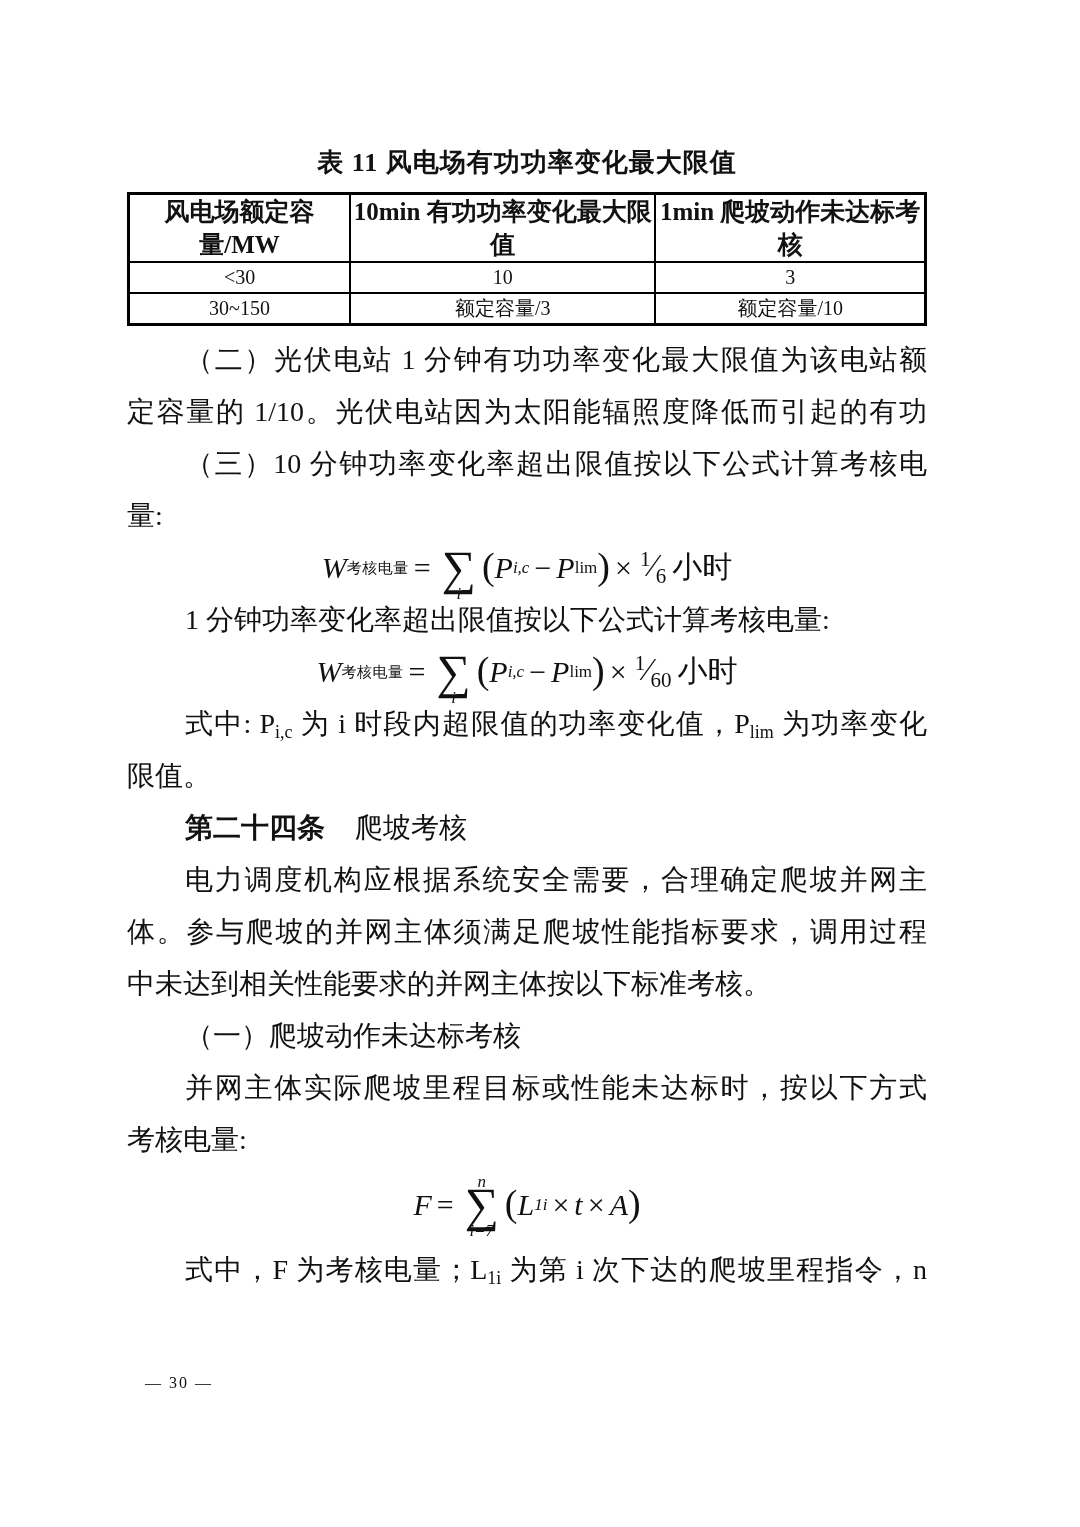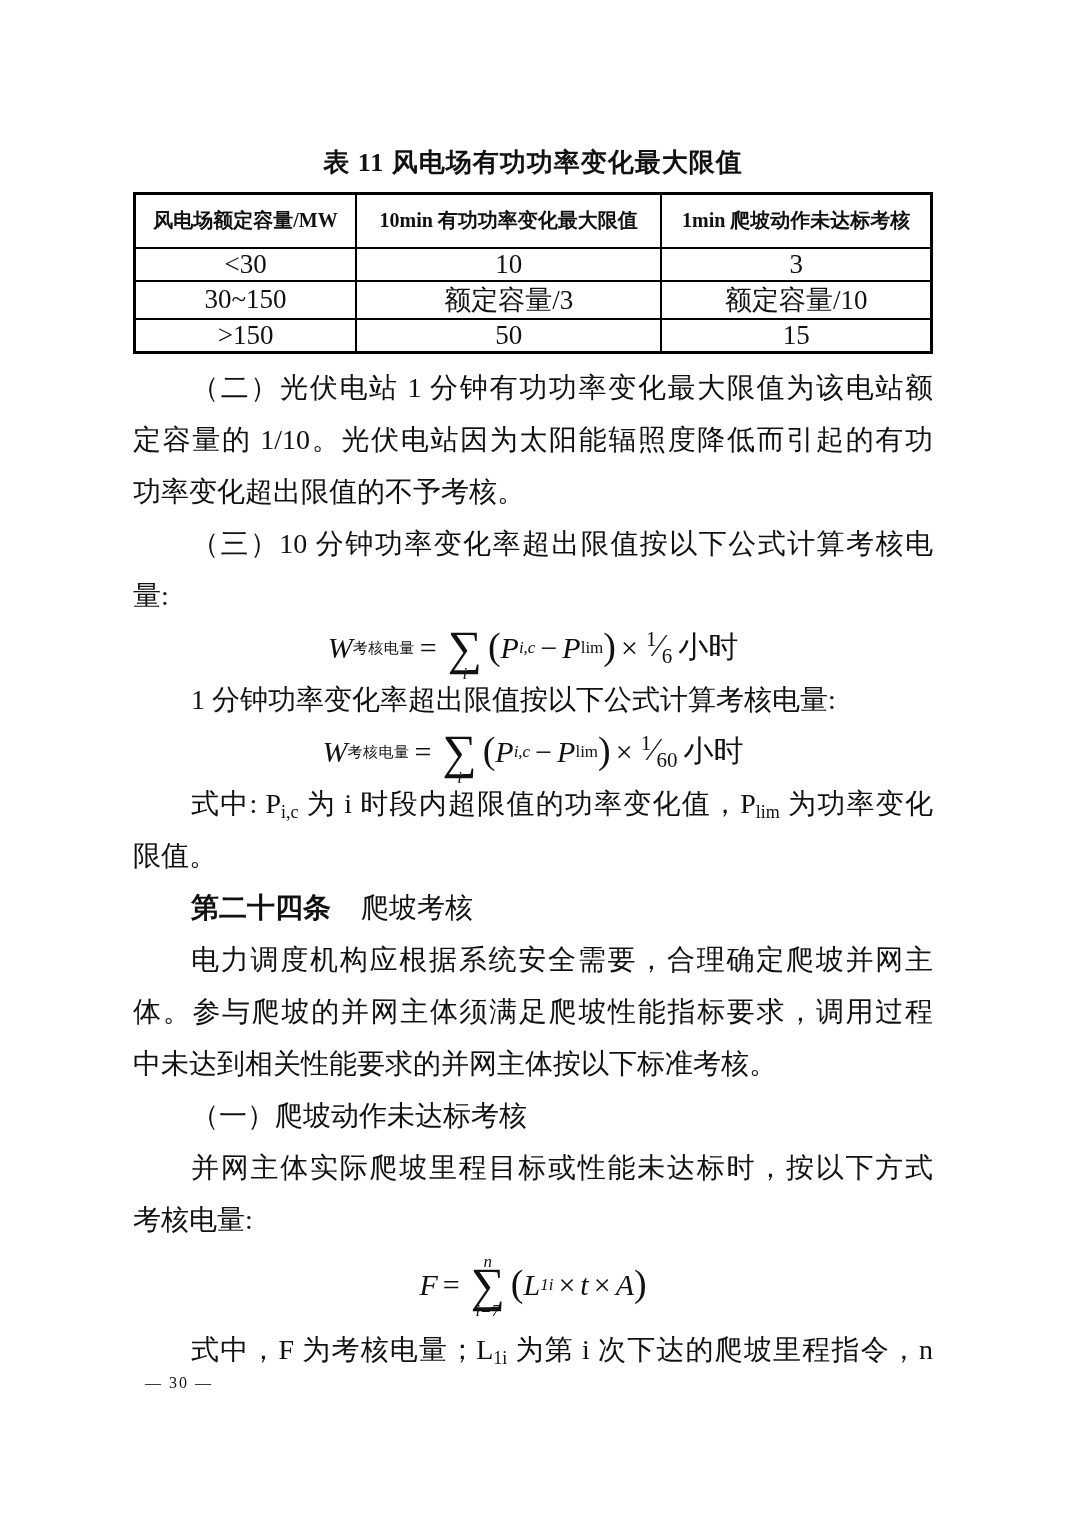--- a/index.html
+++ b/index.html
@@ -3,21 +3,21 @@
 <meta charset="utf-8">
 <style>
   * { box-sizing: border-box; margin: 0; padding: 0; }
   html, body {
     width: 1080px; height: 1527px;
     background: #ffffff;
     color: #111;
     font-family: "Liberation Serif", "DejaVu Serif", serif;
   }
   .page { position: relative; width: 1080px; height: 1527px; overflow: hidden; background: #fff; }
-  .content { position: absolute; left: 133px; top: 0; width: 800px; }
+  .content { position: absolute; left: 127px; top: 0; width: 800px; }
 
   
   .doc-title {
     margin-top: 146px;
     text-align: center;
     font-size: 26px;
     font-weight: bold;
     letter-spacing: 1px;
     height: 34px; line-height: 34px;
   }
@@ -28,22 +28,22 @@
     width: 100%;
     border-collapse: collapse;
     border: 3px solid #000;
   }
   table.limits th, table.limits td {
     border: 2px solid #000;
     text-align: center;
     vertical-align: middle;
     padding: 0 2px;
   }
-  table.limits th { font-size: 20px; font-weight: bold; height: 54px; }
-  table.limits td { font-size: 27px; height: 31px; font-weight: normal; }
+  table.limits th { font-size: 25px; font-weight: bold; height: 54px; }
+  table.limits td { font-size: 20px; height: 31px; font-weight: normal; }
   .col1 { width: 27.8%; } .col2 { width: 38.3%; } .col3 { width: 33.9%; }
 
   
   .body-text { margin-top: 8px; font-size: 28px; }
   .line {
     height: 52px; line-height: 52px;
     white-space: nowrap;
   }
   .jline {
     white-space: normal;
@@ -107,33 +107,27 @@
           <tr>
           <td class="col1">&lt;30</td>
           <td class="col2">10</td>
           <td class="col3">3</td>
         </tr>
           <tr>
           <td class="col1">30~150</td>
           <td class="col2">额定容量/3</td>
           <td class="col3">额定容量/10</td>
         </tr>
-          <tr>
-          <td class="col1">&gt;150</td>
-          <td class="col2">50</td>
-          <td class="col3">15</td>
-        </tr>
         </tbody>
     </table>
 
     <div class="body-text">
 
       <div class="line jline indent">（二）光伏电站 1 分钟有功功率变化最大限值为该电站额</div>
       <div class="line jline">定容量的 1/10。光伏电站因为太阳能辐照度降低而引起的有功</div>
-      <div class="line">功率变化超出限值的不予考核。</div>
 
       <div class="line jline indent">（三）10 分钟功率变化率超出限值按以下公式计算考核电</div>
       <div class="line">量:</div>
 
       <div class="formula-row f-std">
         <span class="it">W</span>
           <span class="cjk-sub">考核电量</span>
         <span class="op">=</span>
         <span class="sum"><span class="sigma">∑</span><span class="sum-bot">i</span></span>
         <span class="paren">(</span>

